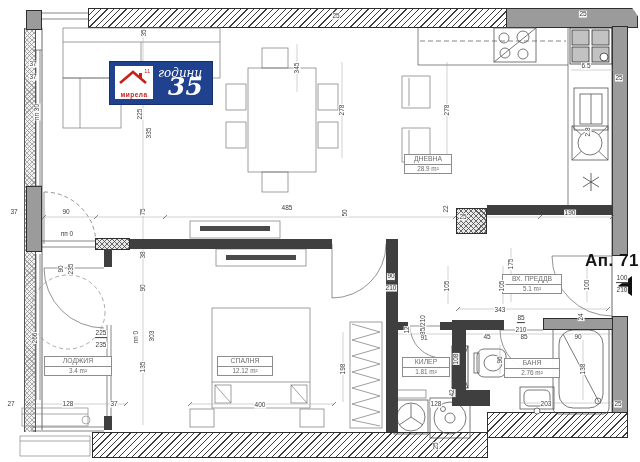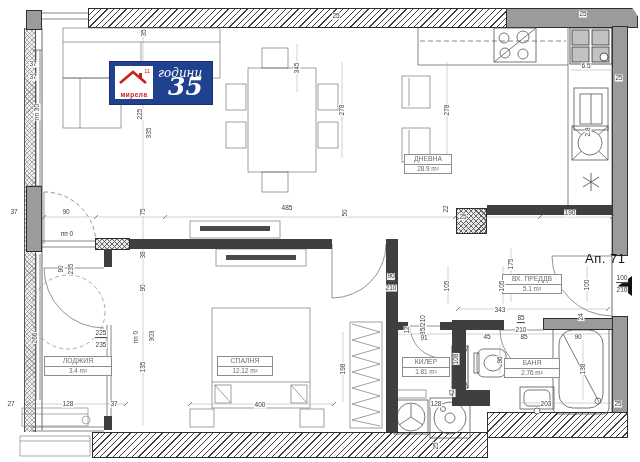--- a/index.html
+++ b/index.html
@@ -20,21 +20,21 @@
       border-left:1px solid #555;border-right:1px solid #555;}
   .dim{position:absolute;font-size:6.5px;line-height:1.05;color:#3d3d3d;white-space:nowrap;
        background:rgba(255,255,255,.92);padding:0 .5px;}
   .frac-top{border-bottom:.8px solid #3d3d3d;}
   .room-label{position:absolute;border:.9px solid #8d8d8d;background:rgba(255,255,255,.93);
        text-align:center;color:#6d6d6d;z-index:30;}
   .room-label .nm{display:block;font-size:6.8px;line-height:1.3;border-bottom:.9px solid #8d8d8d;padding:0 2px;}
   .room-label .ar{display:block;font-size:6.4px;line-height:1.35;padding:0 2px;}
   #watermark{position:absolute;left:106px;top:367px;font-size:21px;font-weight:bold;
        letter-spacing:.5px;color:rgba(212,110,110,.85);z-index:40;}
-  #apt-label{position:absolute;left:585px;top:251px;font-size:13px;font-weight:400;
+  #apt-label{position:absolute;left:585px;top:251px;font-size:17px;font-weight:700;
        color:#141414;z-index:40;letter-spacing:.5px;}
   #logo{position:absolute;left:110px;top:62px;width:102px;height:42px;background:#20418e;
        z-index:40;box-shadow:0 0 0 1px #16306b;}
   #logo .white-box{position:absolute;left:5px;top:4px;width:38px;height:33px;background:#ffffff;}
   #logo .brand{position:absolute;left:0;bottom:1px;width:100%;text-align:center;
        color:#c8201e;font-size:6.5px;font-weight:bold;letter-spacing:.5px;}
   #logo .mark{position:absolute;right:3px;top:2px;color:#c8201e;font-size:5.5px;}
   #logo .godini{position:absolute;left:48px;top:4px;color:#ffffff;font-size:12px;
        font-style:italic;font-family:"DejaVu Serif",serif;}
   #logo .num{position:absolute;left:58px;top:12px;color:#ffffff;font-size:25px;font-weight:bold;

